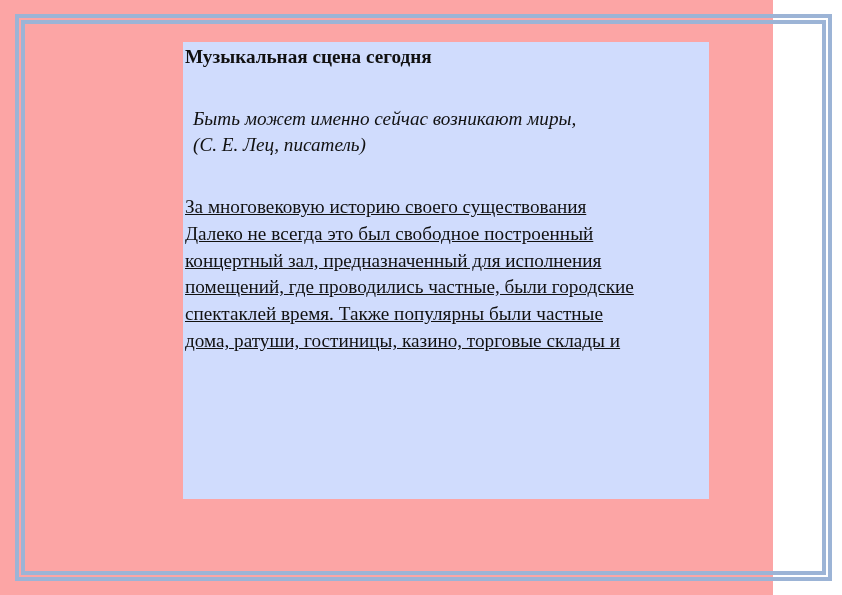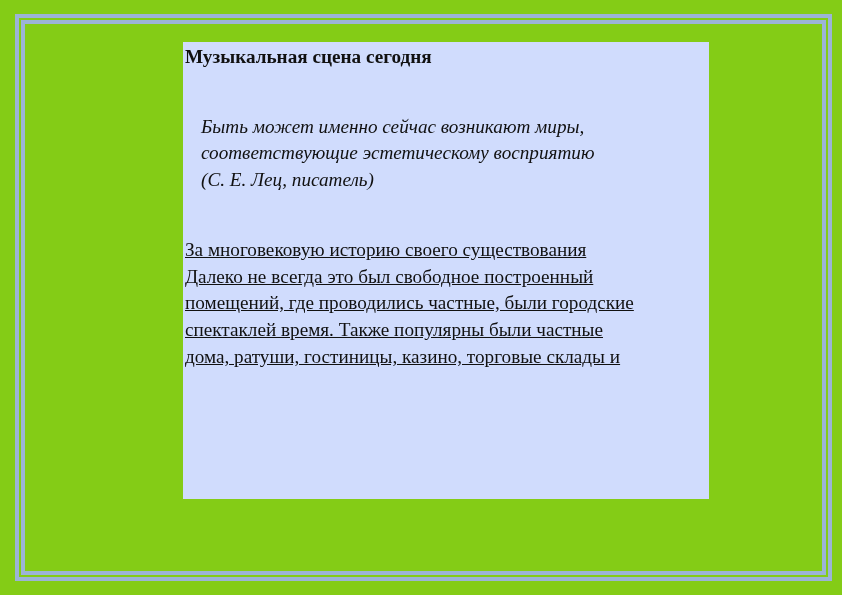--- a/index.html
+++ b/index.html
@@ -5,23 +5,23 @@
     html, body {
       margin: 0;
       padding: 0;
       width: 842px;
       height: 595px;
       background: #ffffff;
       overflow: hidden;
     }
     .page {
       position: relative;
-      width: 842px;
+      width: 773px;
       height: 595px;
-      background: #84cc16;
+      background: #fca5a5;
     }
     .frame-outer {
       position: absolute;
       left: 15px;
       top: 14px;
       width: 809px;
       height: 559px;
       border: 4px solid #9cb4d6;
     }
     .frame-inner {
@@ -48,21 +48,21 @@
     }
     .title {
       font-weight: bold;
       margin: 0;
     }
     .blank {
       height: 26.8px;
     }
     .epigraph {
       font-style: italic;
-      margin: 16px;
+      margin: 8px;
     }
     .epigraph span, .body span {
       display: block;
       white-space: nowrap;
     }
     .body {
       margin: 0;
       text-decoration: underline;
     }
   </style>
@@ -72,27 +72,27 @@
 <div class="page">
   <div class="frame-outer"></div>
   <div class="frame-inner"></div>
 
   <div class="text-box">
     <p class="title">Музыкальная сцена сегодня</p>
     <div class="blank"></div>
 
     <div class="epigraph">
       <span>Быть может именно сейчас возникают миры,</span>
-      <span>соответствующие эстетическому восприятию</span>
       <span>(С. Е. Лец, писатель)</span>
     </div>
 
     <div class="blank"></div>
 
     <div class="body">
       <span>За многовековую историю своего существования</span>
       <span>Далеко не всегда это был свободное построенный</span>
+      <span>концертный зал, предназначенный для исполнения</span>
       <span>помещений, где проводились частные, были городские</span>
       <span>спектаклей время. Также популярны были частные</span>
       <span>дома, ратуши, гостиницы, казино, торговые склады и</span>
     </div>
   </div>
 </div>
 
 </body></html>

